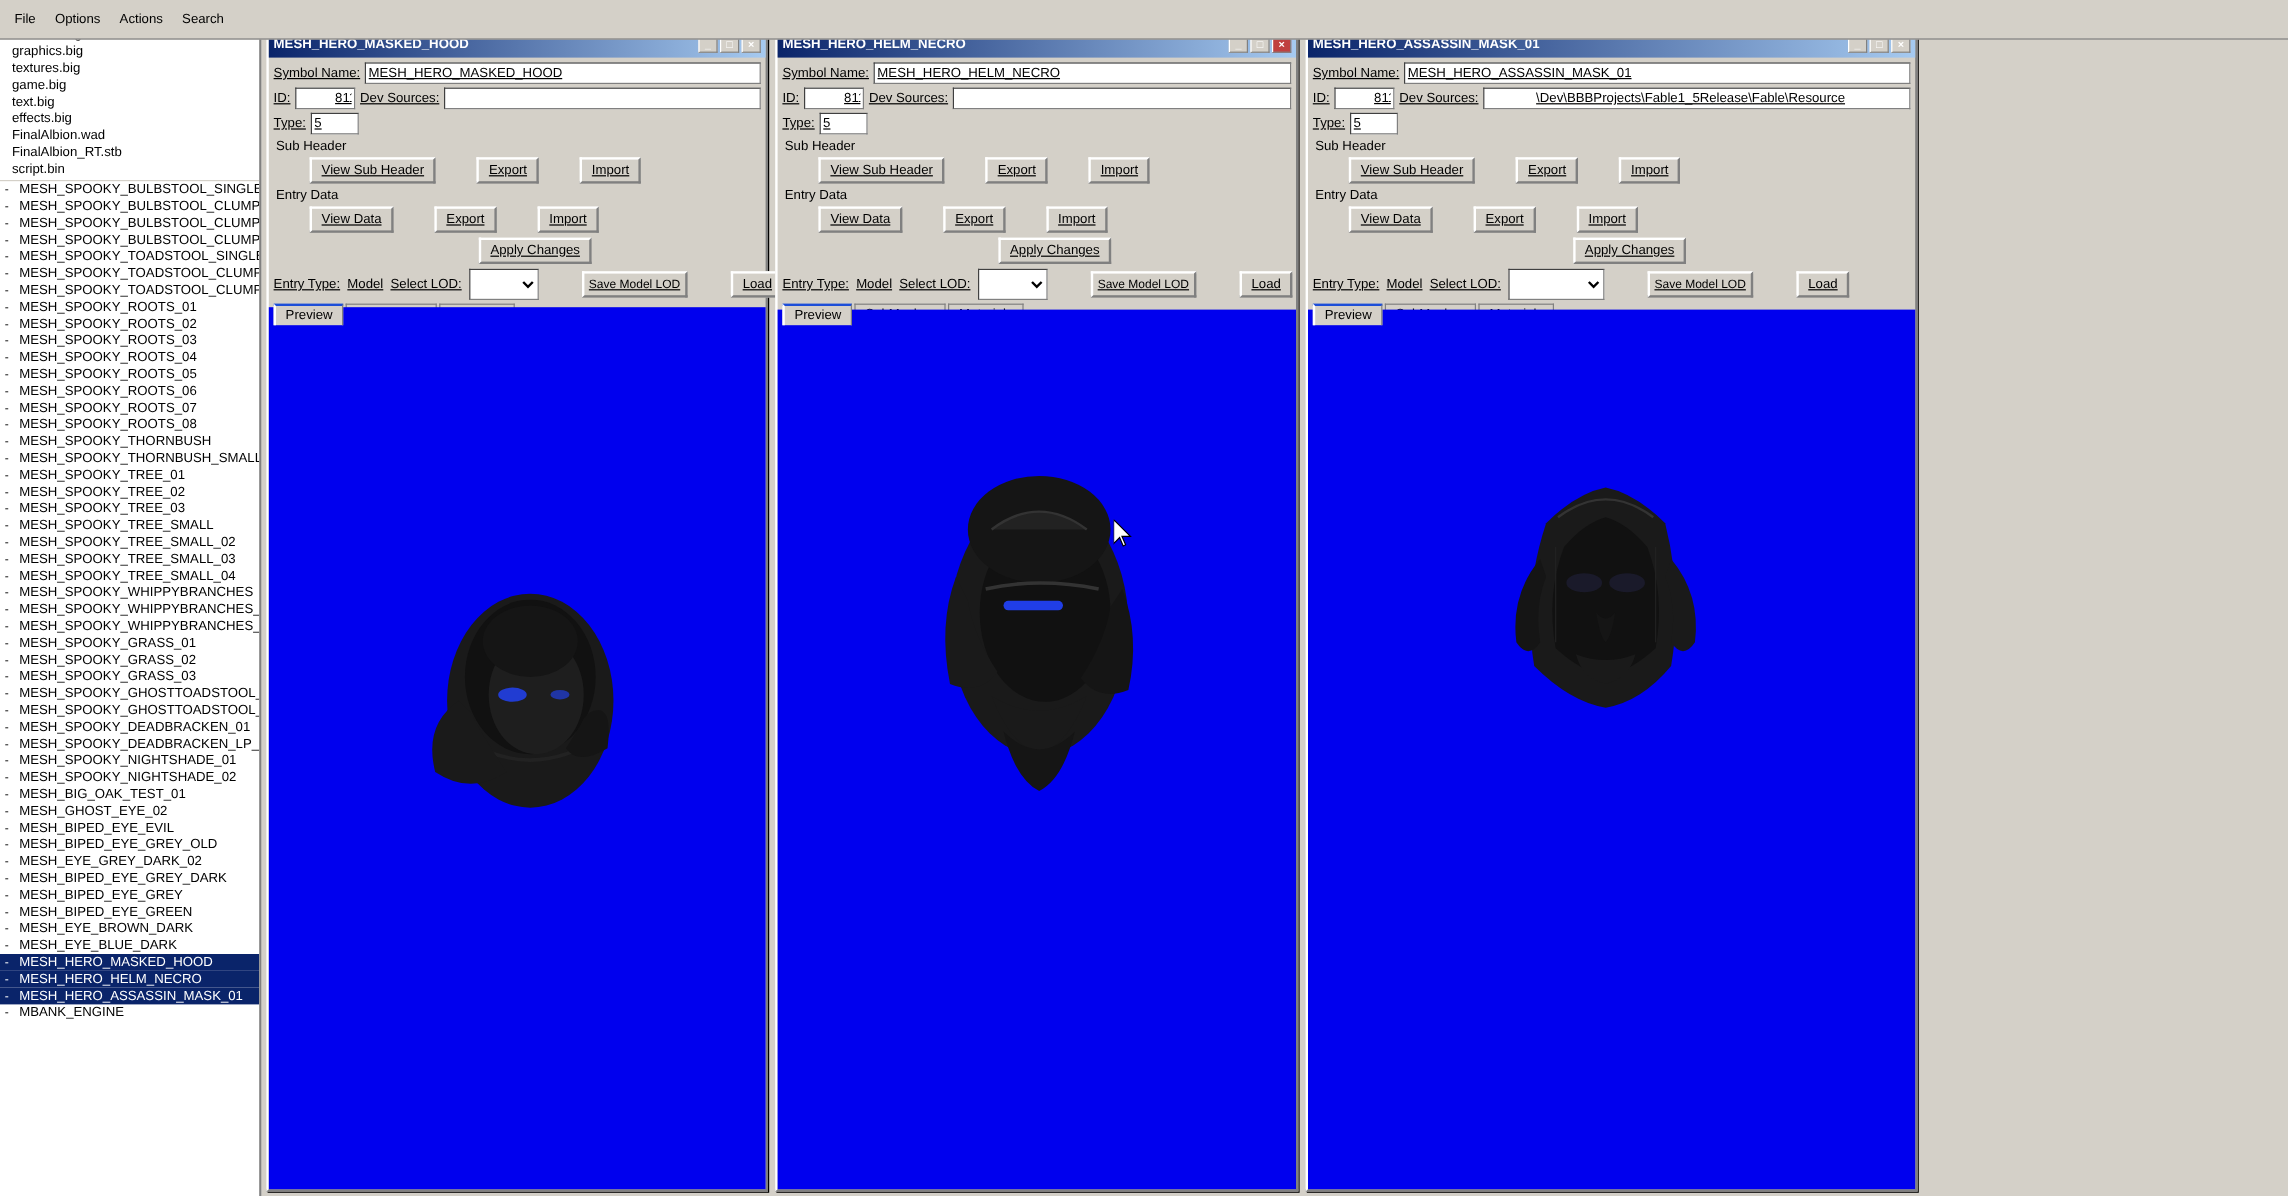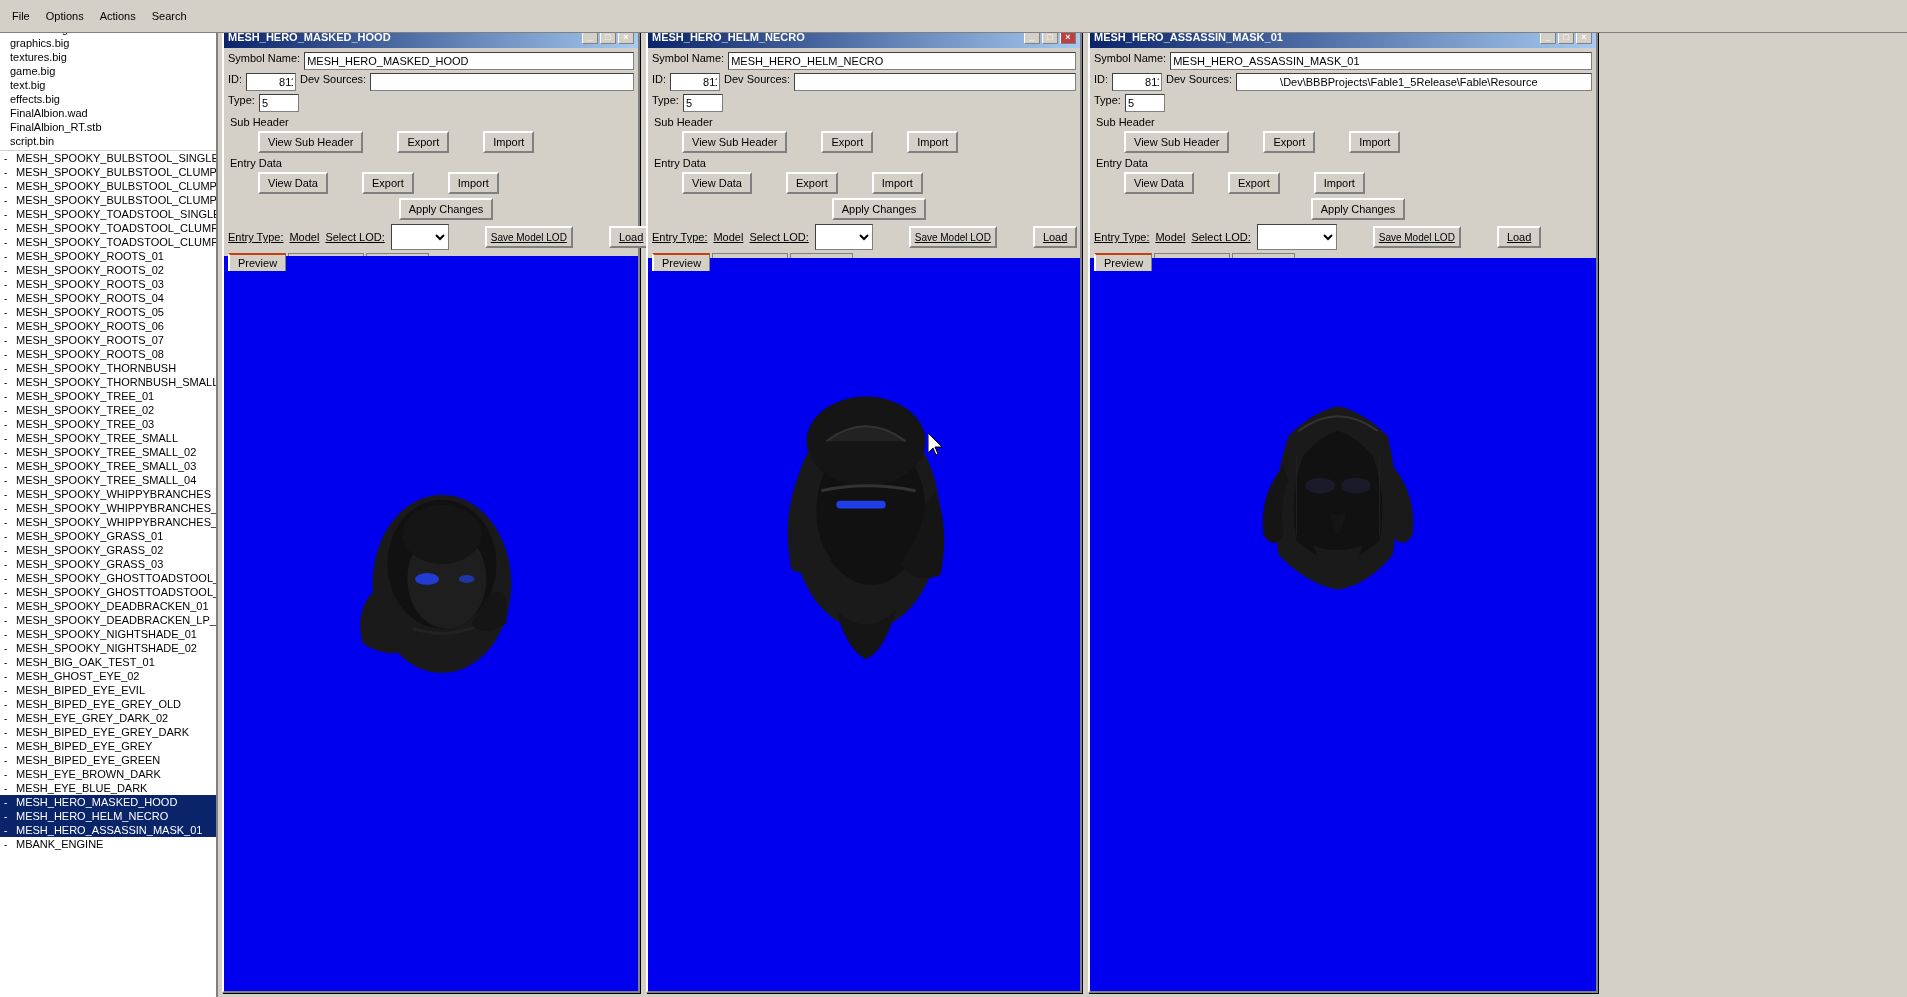--- a/index.html
+++ b/index.html
@@ -127,22 +127,24 @@
       font-size: 9px;
     }
 
     .window-content {
       padding: 4px;
     }
 
     
     .form-row {
       display: flex;
+      align-items: center;
       margin-bottom: 3px;
       gap: 4px;
+      text-decoration: underline;
     }
     .form-label {
       font-size: 11px;
       white-space: nowrap;
     }
     .form-input {
       background: white;
       border: 1px solid #808080;
       border-top-color: #404040;
       border-left-color: #404040;
@@ -205,21 +207,21 @@
     .tab {
       background: #d4d0c8;
       border: 1px solid #808080;
       border-bottom: none;
       padding: 2px 8px;
       font-size: 11px;
       cursor: pointer;
     }
     .tab.active {
       background: #d4d0c8;
-      border-top: 2px solid #c2410c;
+      border-top: 2px solid #1d4ed8;
       border-left: 2px solid #ffffff;
       z-index: 1;
     }
 
     
     .preview-area {
       background: #0000ee;
       position: absolute;
       bottom: 0;
     }

